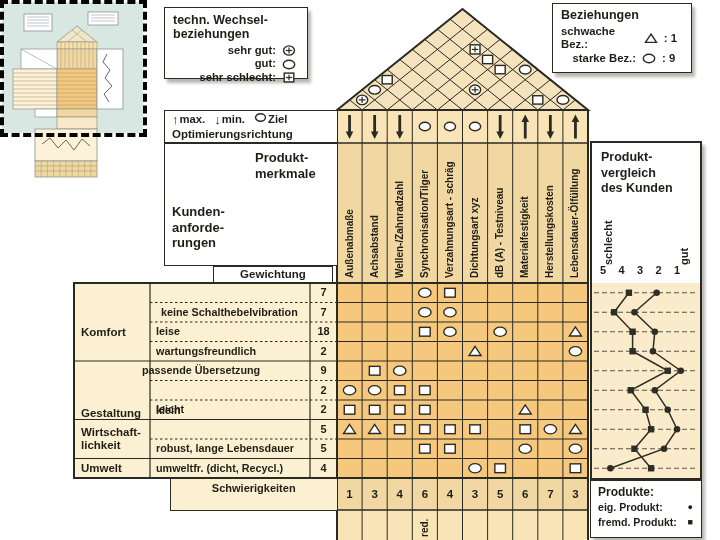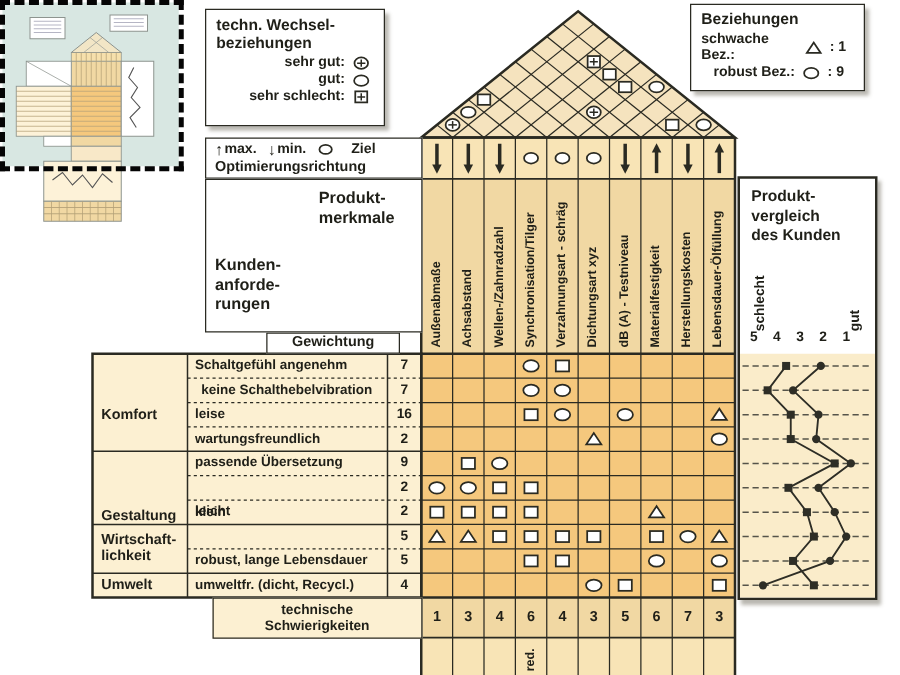--- a/index.html
+++ b/index.html
@@ -4,36 +4,36 @@
 <style>
   *{margin:0;padding:0;box-sizing:border-box}
   body{width:720px;height:540px;background:#fff;font-family:"Liberation Sans",sans-serif;color:#1f1f18;position:relative;overflow:hidden}
   #app{position:absolute;left:0;top:0;width:720px;height:540px}
   #geom{position:absolute;left:0;top:0;z-index:1}
   .box{position:absolute;background:#fff;border:1.6px solid #2a2a22;z-index:2}
   .shadow{box-shadow:3px 4px 3px rgba(100,95,80,.45)}
   .cell{position:absolute;z-index:2}
   .vrot{position:absolute;transform-origin:0 0;transform:rotate(-90deg);white-space:nowrap;z-index:2}
   
-  #legend-tech{left:164px;top:7px;width:144px;height:94px;padding:5px 9px 0 8px}
+  #legend-tech{left:164px;top:7px;width:144px;height:72px;padding:5px 9px 0 8px}
   #legend-rel{left:552px;top:3px;width:140px;height:70px;padding:4px 9px 4px 8px}
   .lg-title{font-size:12.5px;font-weight:700;line-height:14px}
   .lg-row{display:flex;align-items:center;justify-content:flex-end;gap:4px;line-height:13.4px;font-size:11.3px;font-weight:600}
   .lg-items{margin-top:3px}
   .lg-sym{flex:0 0 auto}
   .lg-val{width:20px;text-align:left}
   
   #opt-box{left:164px;top:110px;width:174px;height:33px;padding:1px 7px}
   .opt-line1{display:flex;align-items:center;gap:9px;font-size:11.3px;font-weight:600;line-height:15px}
   .opt-glyph{font-size:13px;font-weight:700}
   #opt-title{font-size:11.5px;font-weight:600;line-height:14px}
   #corner-box{left:164px;top:143px;width:174px;height:123px}
   .corner-prod{position:absolute;left:90px;top:6px;font-size:13px;font-weight:600;line-height:15.5px}
   .corner-cust{position:absolute;left:7px;top:60px;font-size:13px;font-weight:600;line-height:15.5px}
-  #gewichtung-box{left:213px;top:266px;width:107px;height:17px;text-align:center;font-size:11.5px;font-weight:600;line-height:14px}
+  #gewichtung-box{left:213px;top:266px;width:120px;height:17px;text-align:center;font-size:11.5px;font-weight:600;line-height:14px}
   
   .collabel{font-size:10px;font-weight:600;line-height:10px}
   .rowlabel{position:absolute;font-size:10.8px;font-weight:600;line-height:19.5px;padding-left:5px;white-space:nowrap;overflow:hidden;z-index:2}
   .num{position:absolute;text-align:center;z-index:2;font-weight:700}
   .wnum{font-size:11px;line-height:19.5px}
   .diffnum{font-size:11.5px;line-height:32px;font-weight:600}
   .grouplabel{position:absolute;display:flex;flex-direction:column;justify-content:center;padding-left:6px;font-size:11.5px;font-weight:600;line-height:13px;z-index:2}
   #diff-label{left:170px;top:478px;width:167.5px;height:33px;background:#fcf0d2;text-align:center;font-size:11px;font-weight:600;line-height:12.5px;padding-top:3px}
   #red-note{left:419px;top:537px;font-size:10px;font-weight:600}
   
@@ -292,40 +292,40 @@
     <div class="lg-title">Beziehungen</div>
     <div class="lg-items" id="legend-rel-items">
         <div class="lg-row">
           <span class="lg-label">schwache Bez.:</span>
           <svg width="18" height="13" class="lg-sym">
             <polygon points="9,2.0839999999999996 3.4799999999999995,10.364 14.52,10.364" fill="#fff" stroke="#2a2a22" stroke-width="1.4"></polygon>
           </svg>
           <span class="lg-val">: 1</span>
         </div>
         <div class="lg-row">
-          <span class="lg-label">robust Bez.:</span>
+          <span class="lg-label">starke Bez.:</span>
           <svg width="18" height="13" class="lg-sym">
             <ellipse cx="9" cy="6.5" rx="5.704000000000001" ry="4.232" fill="#fff" stroke="#2a2a22" stroke-width="1.4"></ellipse>
           </svg>
           <span class="lg-val">: 9</span>
         </div>
       </div>
   </div>
 
   <div id="opt-box" class="box">
     <div class="opt-line1" id="opt-line1">
         <span style="display: flex; align-items: center; gap: 1px;">
           <span class="opt-glyph">↑</span>
           <span>max.</span>
         </span>
         <span style="display: flex; align-items: center; gap: 1px;">
           <span class="opt-glyph">↓</span>
           <span>min.</span>
         </span>
-        <span style="display: flex; align-items: center; gap: 14px;">
+        <span style="display: flex; align-items: flex-start; gap: 1px;">
           <svg width="13" height="11">
             <ellipse cx="6.5" cy="5.5" rx="4.960000000000001" ry="3.6799999999999997" fill="#fff" stroke="#2a2a22" stroke-width="1.4"></ellipse>
           </svg>
           <span>Ziel</span>
         </span>
       </div>
     <div id="opt-title">Optimierungsrichtung</div>
   </div>
 
   <div id="corner-box" class="box">
@@ -336,21 +336,20 @@
     <div class="corner-cust">
       <div>Kunden-</div>
       <div>anforde-</div>
       <div>rungen</div>
     </div>
   </div>
 
   <div id="gewichtung-box" class="box">Gewichtung</div>
 
   <div id="diff-label" class="box">
-    <div>technische</div>
     <div>Schwierigkeiten</div>
   </div>
 
   <span id="red-note" class="vrot">red.</span>
 
   <div id="comp-panel" class="box shadow">
     <div class="cp-title">
       <div>Produkt-</div>
       <div>vergleich</div>
       <div>des Kunden</div>
@@ -393,20 +392,33 @@
         <rect x="37.4" y="65.05" width="6.4" height="6.4" fill="#2e2e26"></rect>
         <rect x="72.55" y="84.55" width="6.4" height="6.4" fill="#2e2e26"></rect>
         <rect x="35.55" y="104.05" width="6.4" height="6.4" fill="#2e2e26"></rect>
         <rect x="50.349999999999994" y="123.55" width="6.4" height="6.4" fill="#2e2e26"></rect>
         <rect x="55.9" y="143.05" width="6.4" height="6.4" fill="#2e2e26"></rect>
         <rect x="39.25" y="162.55" width="6.4" height="6.4" fill="#2e2e26"></rect>
         <rect x="55.9" y="182.05" width="6.4" height="6.4" fill="#2e2e26"></rect>
       </svg>
   </div>
 
+  <div id="products-legend" class="box shadow">
+    <div class="pl-title">Produkte:</div>
+    <div id="pl-items">
+        <div class="pl-row">
+          <span>eig. Produkt:</span>
+          <span class="pl-marker">●</span>
+        </div>
+        <div class="pl-row">
+          <span>fremd. Produkt:</span>
+          <span class="pl-marker">■</span>
+        </div>
+      </div>
+  </div>
 
 <div class="cell" style="left: 337px; top: 143px; width: 25.1px; height: 140px;">
       <span class="vrot collabel" style="left: 7.5px; top: 135px;">Außenabmaße</span>
     </div>
     <div class="num diffnum" style="left: 337px; top: 478px; width: 25.1px;">1</div>
     <div class="cell" style="left: 362.1px; top: 143px; width: 25.1px; height: 140px;">
       <span class="vrot collabel" style="left: 7.5px; top: 135px;">Achsabstand</span>
     </div>
     <div class="num diffnum" style="left: 362.1px; top: 478px; width: 25.1px;">3</div>
     <div class="cell" style="left: 387.2px; top: 143px; width: 25.1px; height: 140px;">
@@ -434,29 +446,28 @@
     </div>
     <div class="num diffnum" style="left: 512.7px; top: 478px; width: 25.1px;">6</div>
     <div class="cell" style="left: 537.8px; top: 143px; width: 25.1px; height: 140px;">
       <span class="vrot collabel" style="left: 7.5px; top: 135px;">Herstellungskosten</span>
     </div>
     <div class="num diffnum" style="left: 537.8px; top: 478px; width: 25.1px;">7</div>
     <div class="cell" style="left: 562.9px; top: 143px; width: 25.1px; height: 140px;">
       <span class="vrot collabel" style="left: 7.5px; top: 135px;">Lebensdauer-Ölfüllung</span>
     </div>
     <div class="num diffnum" style="left: 562.9px; top: 478px; width: 25.1px;">3</div>
-    <div class="rowlabel" style="left: 151px; top: 283px; width: 158px; height: 19.5px;">Schaltgefühl angenehm</div>
     <div class="num wnum" style="left: 310px; top: 283px; width: 27px;">7</div>
     <div class="rowlabel" style="left: 156px; top: 302.5px; width: 190px; height: 19.5px;">keine Schalthebelvibration</div>
     <div class="num wnum" style="left: 310px; top: 302.5px; width: 27px;">7</div>
     <div class="rowlabel" style="left: 151px; top: 322px; width: 158px; height: 19.5px;">leise</div>
-    <div class="num wnum" style="left: 310px; top: 322px; width: 27px;">16</div>
+    <div class="num wnum" style="left: 310px; top: 322px; width: 27px;">18</div>
     <div class="rowlabel" style="left: 151px; top: 341.5px; width: 158px; height: 19.5px;">wartungsfreundlich</div>
     <div class="num wnum" style="left: 310px; top: 341.5px; width: 27px;">2</div>
-    <div class="rowlabel" style="left: 151px; top: 361px; width: 158px; height: 19.5px;">passende Übersetzung</div>
+    <div class="rowlabel" style="left: 137px; top: 361px; width: 158px; height: 19.5px;">passende Übersetzung</div>
     <div class="num wnum" style="left: 310px; top: 361px; width: 27px;">9</div>
     <div class="rowlabel" style="left: 151px; top: 380.5px; width: 158px; height: 19.5px; margin-top: 20px;">klein</div>
     <div class="num wnum" style="left: 310px; top: 380.5px; width: 27px;">2</div>
     <div class="rowlabel" style="left: 151px; top: 400px; width: 158px; height: 19.5px;">leicht</div>
     <div class="num wnum" style="left: 310px; top: 400px; width: 27px;">2</div>
     <div class="num wnum" style="left: 310px; top: 419.5px; width: 27px;">5</div>
     <div class="rowlabel" style="left: 151px; top: 439px; width: 158px; height: 19.5px;">robust, lange Lebensdauer</div>
     <div class="num wnum" style="left: 310px; top: 439px; width: 27px;">5</div>
     <div class="rowlabel" style="left: 151px; top: 458.5px; width: 158px; height: 19.5px;">umweltfr. (dicht, Recycl.)</div>
     <div class="num wnum" style="left: 310px; top: 458.5px; width: 27px;">4</div>

